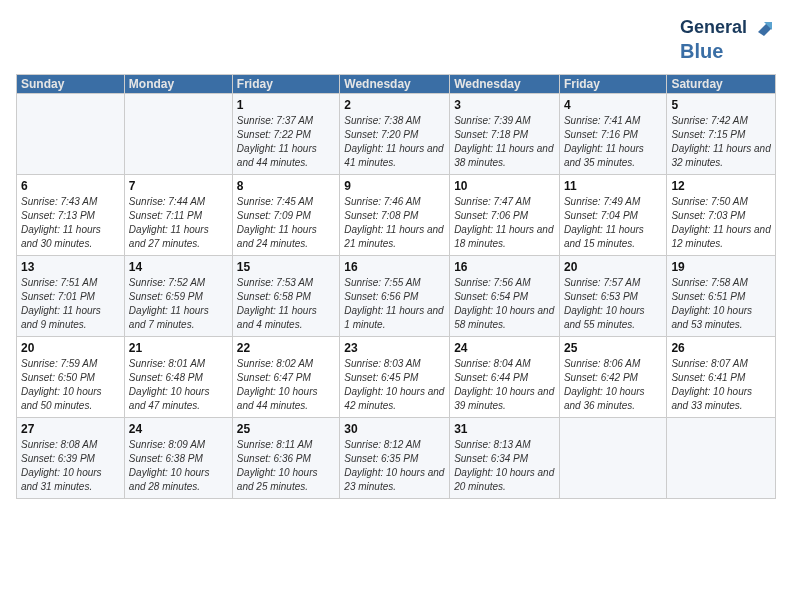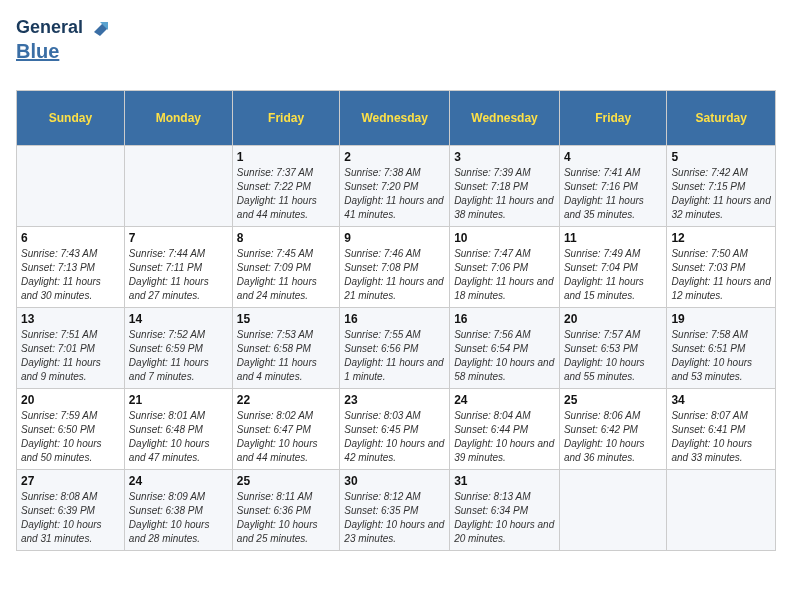--- a/index.html
+++ b/index.html
@@ -5,23 +5,23 @@
     * { box-sizing: border-box; margin: 0; padding: 0; }
     body {
       font-family: Arial, sans-serif;
       background: #fff;
       width: 792px;
       min-height: 612px;
       padding: 16px;
     }
     .header {
       display: flex;
-      justify-content: flex-start;
+      justify-content: flex-end;
       align-items: flex-start;
-      margin-bottom: 28px;
+      margin-bottom: 12px;
     }
     .logo {
       display: flex;
       align-items: center;
     }
     .logo-text {
       font-size: 18px;
       font-weight: bold;
       color: #1a3a5c;
       line-height: 1.1;
@@ -38,23 +38,23 @@
       font-size: 14px;
       color: #444;
     }
     table {
       width: 100%;
       border-collapse: collapse;
       font-size: 11px;
     }
     thead tr th {
       background-color: #3a6ea5;
-      color: #fde047;
-      padding: 20px 4px;
-      text-align: center;
+      color: #e5e5e5;
+      padding: 2px 4px;
+      text-align: left;
       font-size: 12px;
       font-weight: bold;
       border: 1px solid #ccc;
     }
     tbody tr td {
       border: 1px solid #ccc;
       vertical-align: top;
       padding: 4px 4px;
       height: 80px;
       width: 113px;
@@ -88,21 +88,21 @@
   <div class="logo">
     <div>
       <div style="display:flex;align-items:center;">
         <span class="logo-text">General</span>
         <svg width="26" height="26" viewBox="0 0 26 26" style="margin-left:3px;margin-top:-2px;">
           <polygon points="8,18 18,8 22,14 14,22" fill="#3a6ea5"></polygon>
           <polygon points="14,8 22,8 22,16" fill="#5ba3d0"></polygon>
         </svg>
       </div>
       <div style="display:flex;align-items:center;">
-        <span class="logo-text" style="color:#3a6ea5;font-size:20px;text-decoration:underline;">Blue</span>
+        <span class="logo-text" style="color:#3a6ea5;font-size:20px;">Blue</span>
       </div>
     </div>
   </div>
   <div class="title-block">
     <div class="month-title"></div>
     <div class="subtitle"></div>
   </div>
 </div>
 
 <table>
@@ -221,21 +221,21 @@
         </td>
         <td>
           <div class="day-number">24</div>
           <div class="day-info">Sunrise: 8:04 AM<br>Sunset: 6:44 PM<br>Daylight: 10 hours and 39 minutes.</div>
         </td>
         <td>
           <div class="day-number">25</div>
           <div class="day-info">Sunrise: 8:06 AM<br>Sunset: 6:42 PM<br>Daylight: 10 hours and 36 minutes.</div>
         </td>
         <td>
-          <div class="day-number">34</div>
+          <div class="day-number">26</div>
           <div class="day-info">Sunrise: 8:07 AM<br>Sunset: 6:41 PM<br>Daylight: 10 hours and 33 minutes.</div>
         </td>
       </tr>
       <tr>
         <td>
           <div class="day-number">27</div>
           <div class="day-info">Sunrise: 8:08 AM<br>Sunset: 6:39 PM<br>Daylight: 10 hours and 31 minutes.</div>
         </td>
         <td>
           <div class="day-number">24</div>

